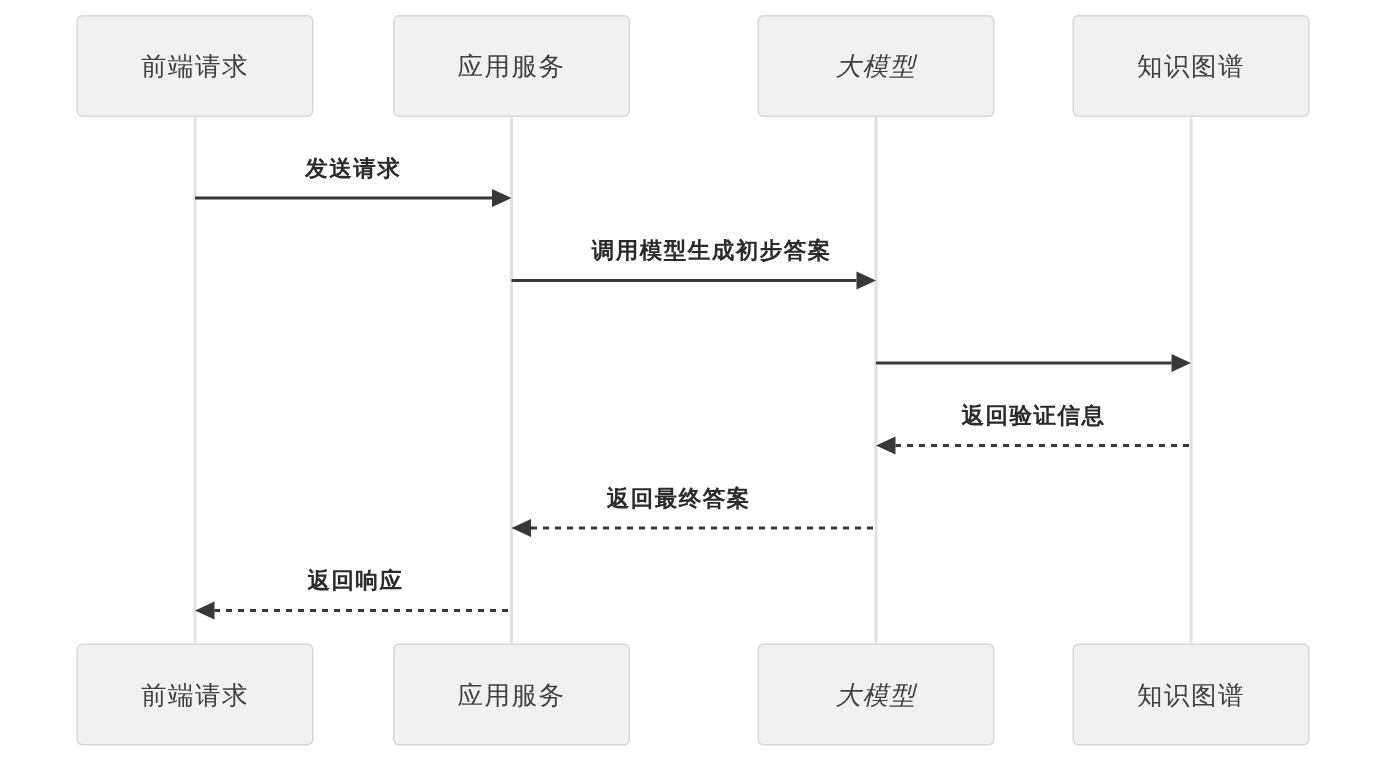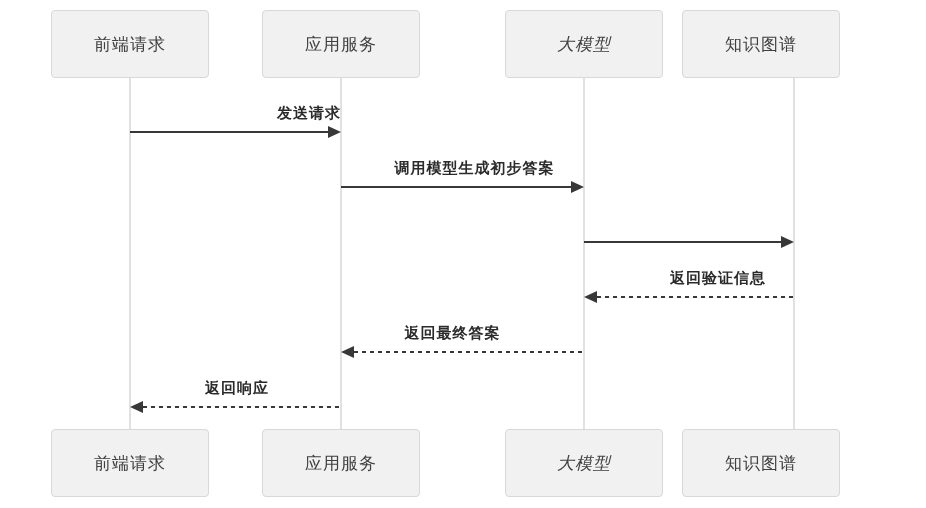--- a/index.html
+++ b/index.html
@@ -30,21 +30,21 @@
     background:var(--box_fill);
     border:1px solid var(--box_border);
     border-radius:4px;
     display:flex;align-items:center;justify-content:center;
     font-size:17px;
     color:var(--box_text);
     letter-spacing:1px;
   }
   .row-top .pbox{top:10px;}
   .row-bottom .pbox{top:429px;}
-  .px0{left:51px;} .px1{left:262px;} .px2{left:505px;font-style:italic;} .px3{left:682px;}
+  .px0{left:51px;} .px1{left:262px;} .px2{left:505px;font-style:italic;} .px3{left:715px;}
   
   .lifeline{
     position:absolute;
     top:78px;height:351px;width:2px;
     background:var(--lifeline);
   }
   .ll0{left:129px;} .ll1{left:340px;} .ll2{left:583px;} .ll3{left:793px;}
   
   .msg-label{
     position:absolute;
@@ -66,33 +66,33 @@
   .arrow-head{
     position:absolute;
     width:0;height:0;
     border-top:6px solid transparent;
     border-bottom:6px solid transparent;
   }
   .arrow-head.right{border-left:13px solid var(--arrow);}
   .arrow-head.left{border-right:13px solid var(--arrow);}
 
   
-  .m0-label{left:130px;width:211px;top:103px;text-align:right;}
+  .m0-label{left:130px;width:211px;top:103px;}
   .m0-line{left:130px;width:198px;top:131px;}
   .m0-head{left:328px;top:126px;}
 
   .m1-label{left:341px;width:267px;top:158px;}
   .m1-line{left:341px;width:230px;top:186px;}
   .m1-head{left:571px;top:181px;}
 
   .m2-label{left:584px;width:210px;top:213px;}
   .m2-line{left:584px;width:197px;top:241px;}
   .m2-head{left:781px;top:236px;}
 
-  .m3-label{left:613px;width:210px;top:268px;}
+  .m3-label{left:584px;width:210px;top:268px;}
   .m3-line{left:597px;width:197px;top:296px;}
   .m3-head{left:584px;top:291px;}
 
   .m4-label{left:341px;width:223px;top:323px;}
   .m4-line{left:354px;width:230px;top:351px;}
   .m4-head{left:341px;top:346px;}
 
   .m5-label{left:130px;width:214px;top:378px;}
   .m5-line{left:143px;width:198px;top:406px;}
   .m5-head{left:130px;top:401px;}

